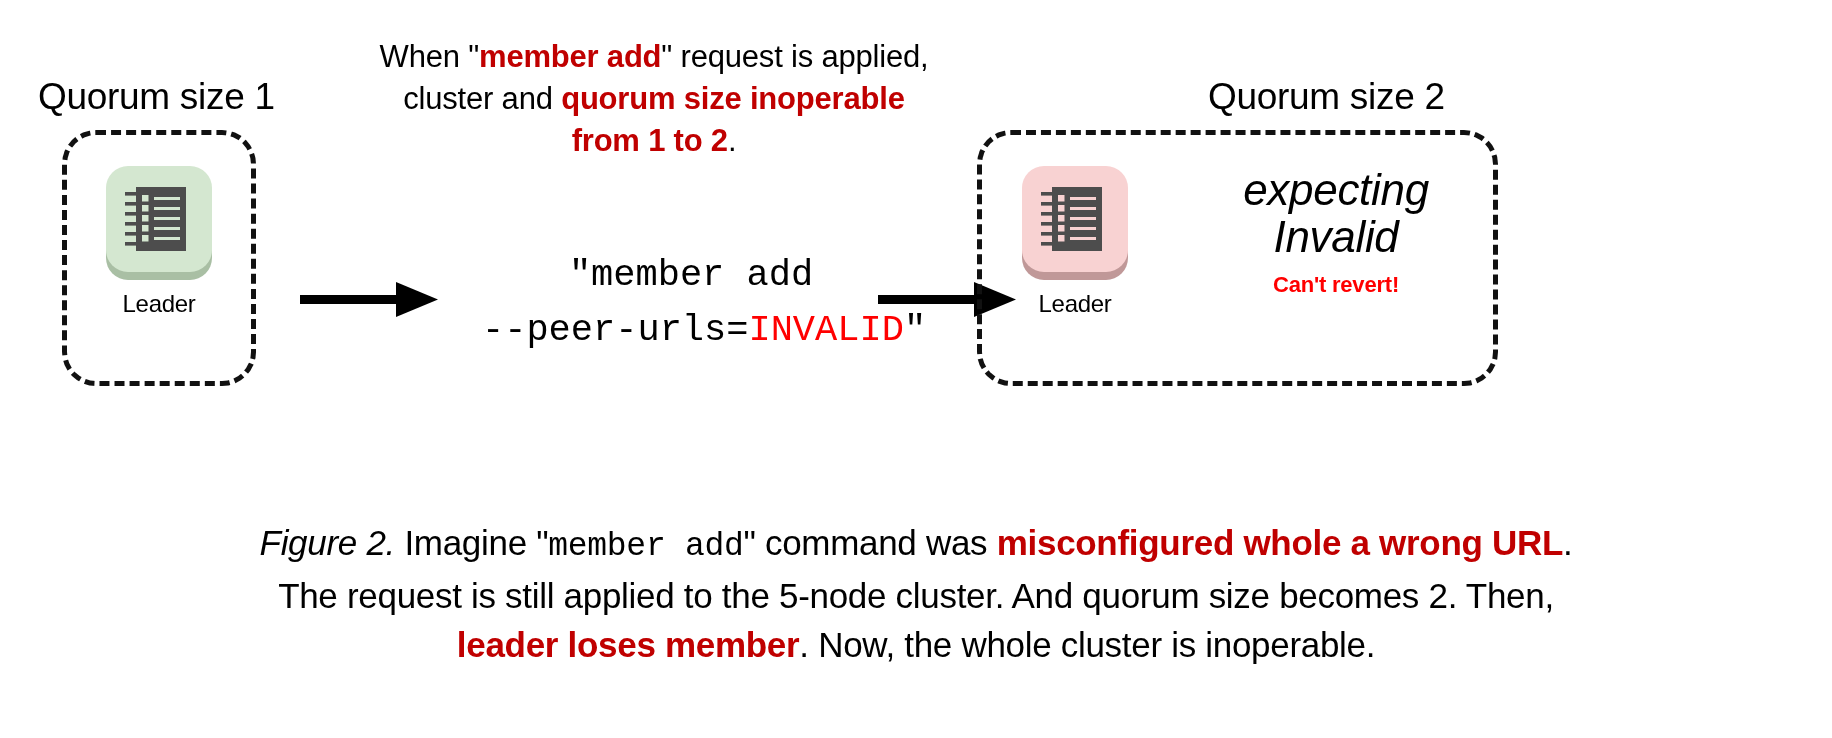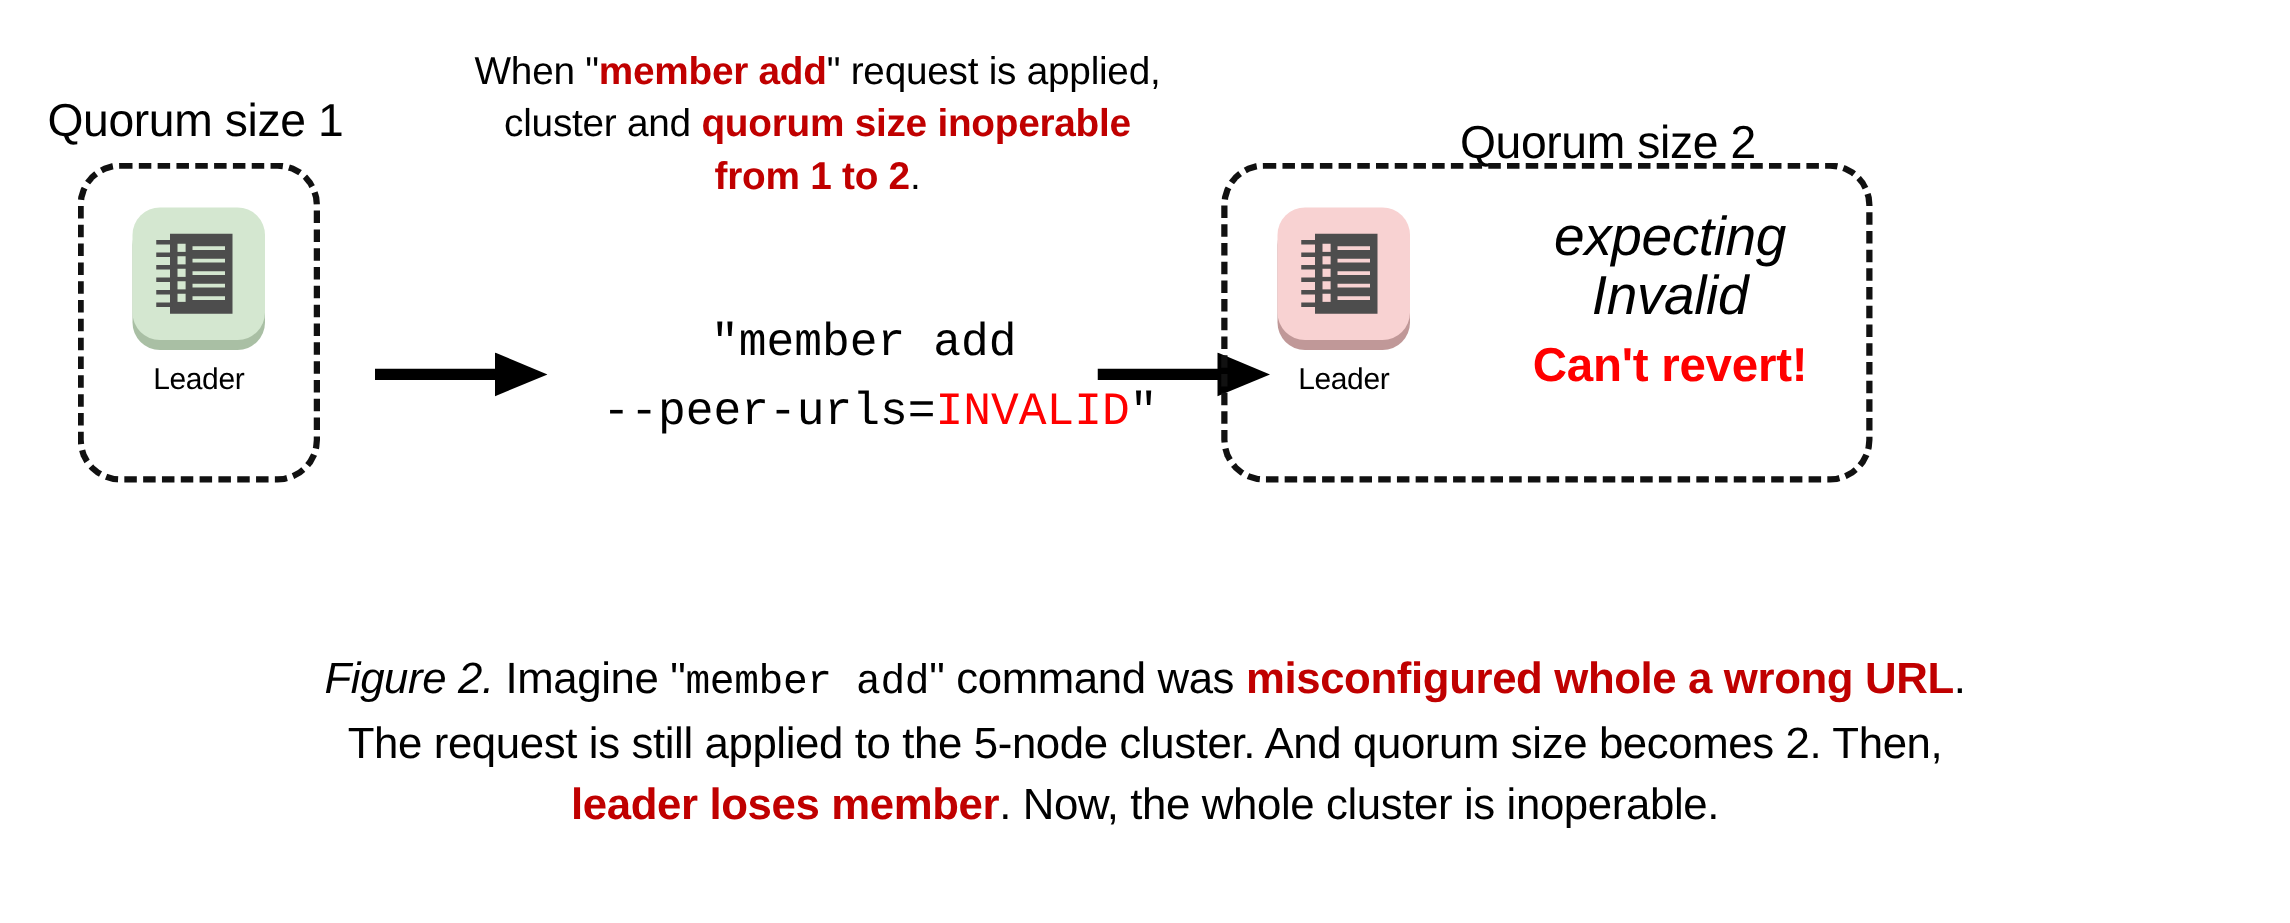--- a/index.html
+++ b/index.html
@@ -31,21 +31,21 @@
   }
 
   
   .cluster-title {
     position: absolute;
     font-size: 37px;
     letter-spacing: -0.3px;
     white-space: nowrap;
   }
   #title-left  { left: 38px;   top: 76px; text-align: center; }
-  #title-right { left: 1168px; top: 76px; margin-top: 17px; }
+  #title-right { left: 1208px; top: 76px; }
 
   
   .cluster-box {
     position: absolute;
     border: 5px dashed #111111;
     border-radius: 34px;
     background: transparent;
   }
   #box-left  { left: 62px;  top: 130px; width: 194px; height: 256px; }
   #box-right { left: 977px; top: 130px; width: 521px; height: 256px; }
@@ -93,21 +93,21 @@
     width: 296px;
     text-align: center;
   }
   #right-status .st-line {
     font-style: italic;
     font-size: 44px;
     line-height: 47px;
     letter-spacing: -0.3px;
   }
   #right-status .st-warn {
-    font-size: 38px;
+    font-size: 22px;
     font-weight: bold;
     color: #FF0000;
     margin-top: 12px;
     letter-spacing: -0.2px;
   }
 
   
   .arrow { position: absolute; }
   #arrow-left  { left: 300px; top: 282px; }  
 

